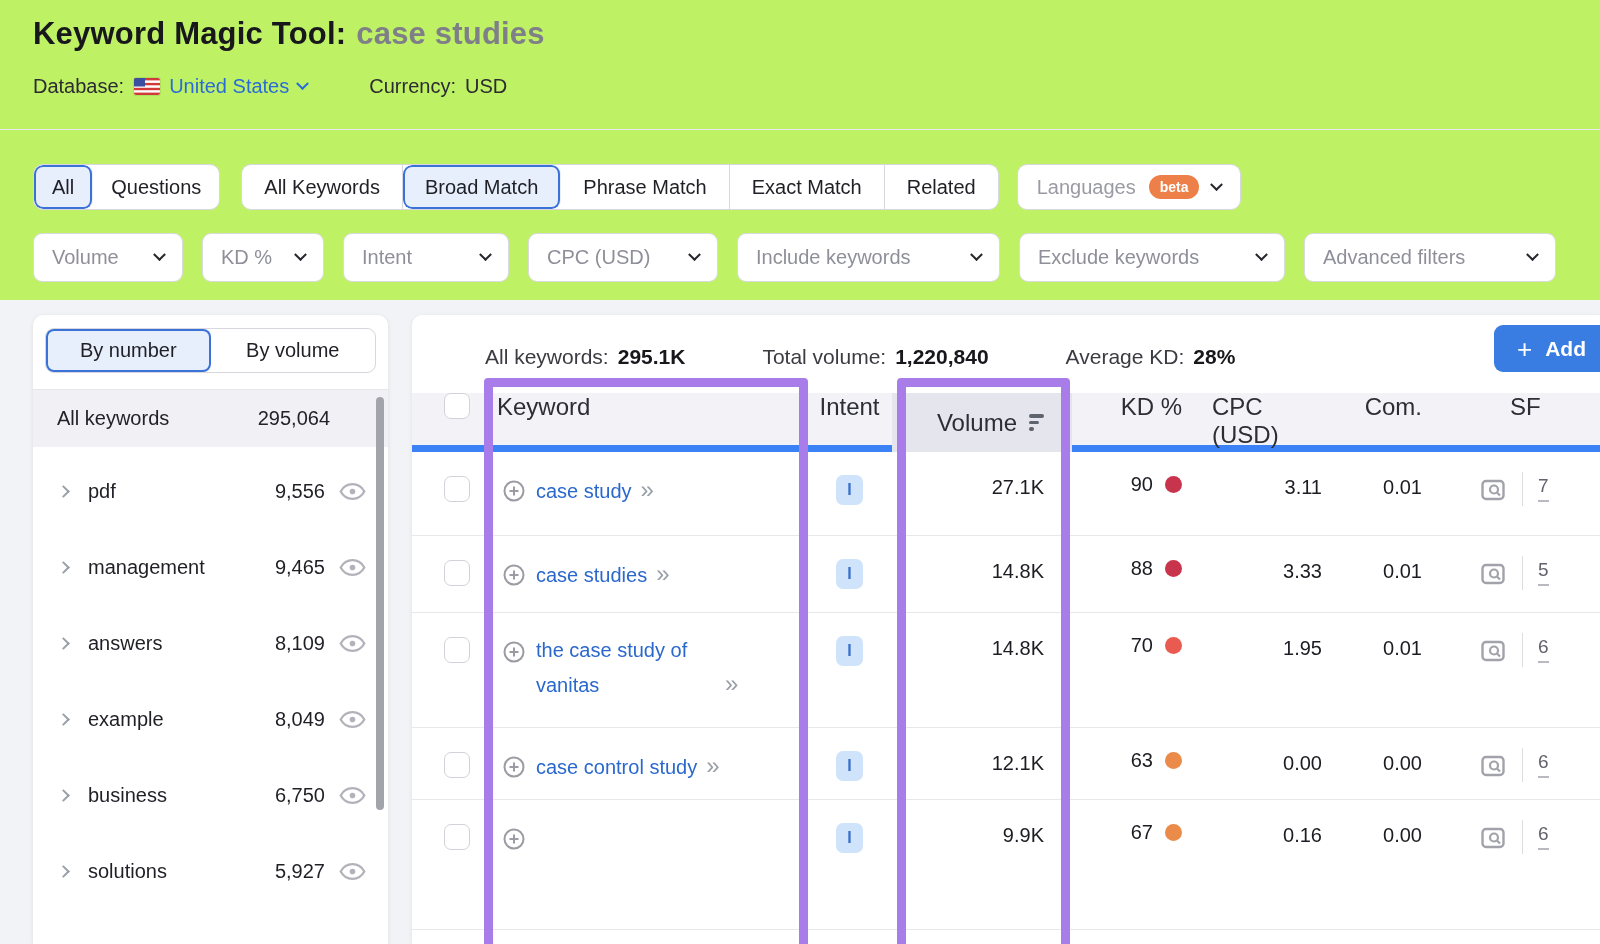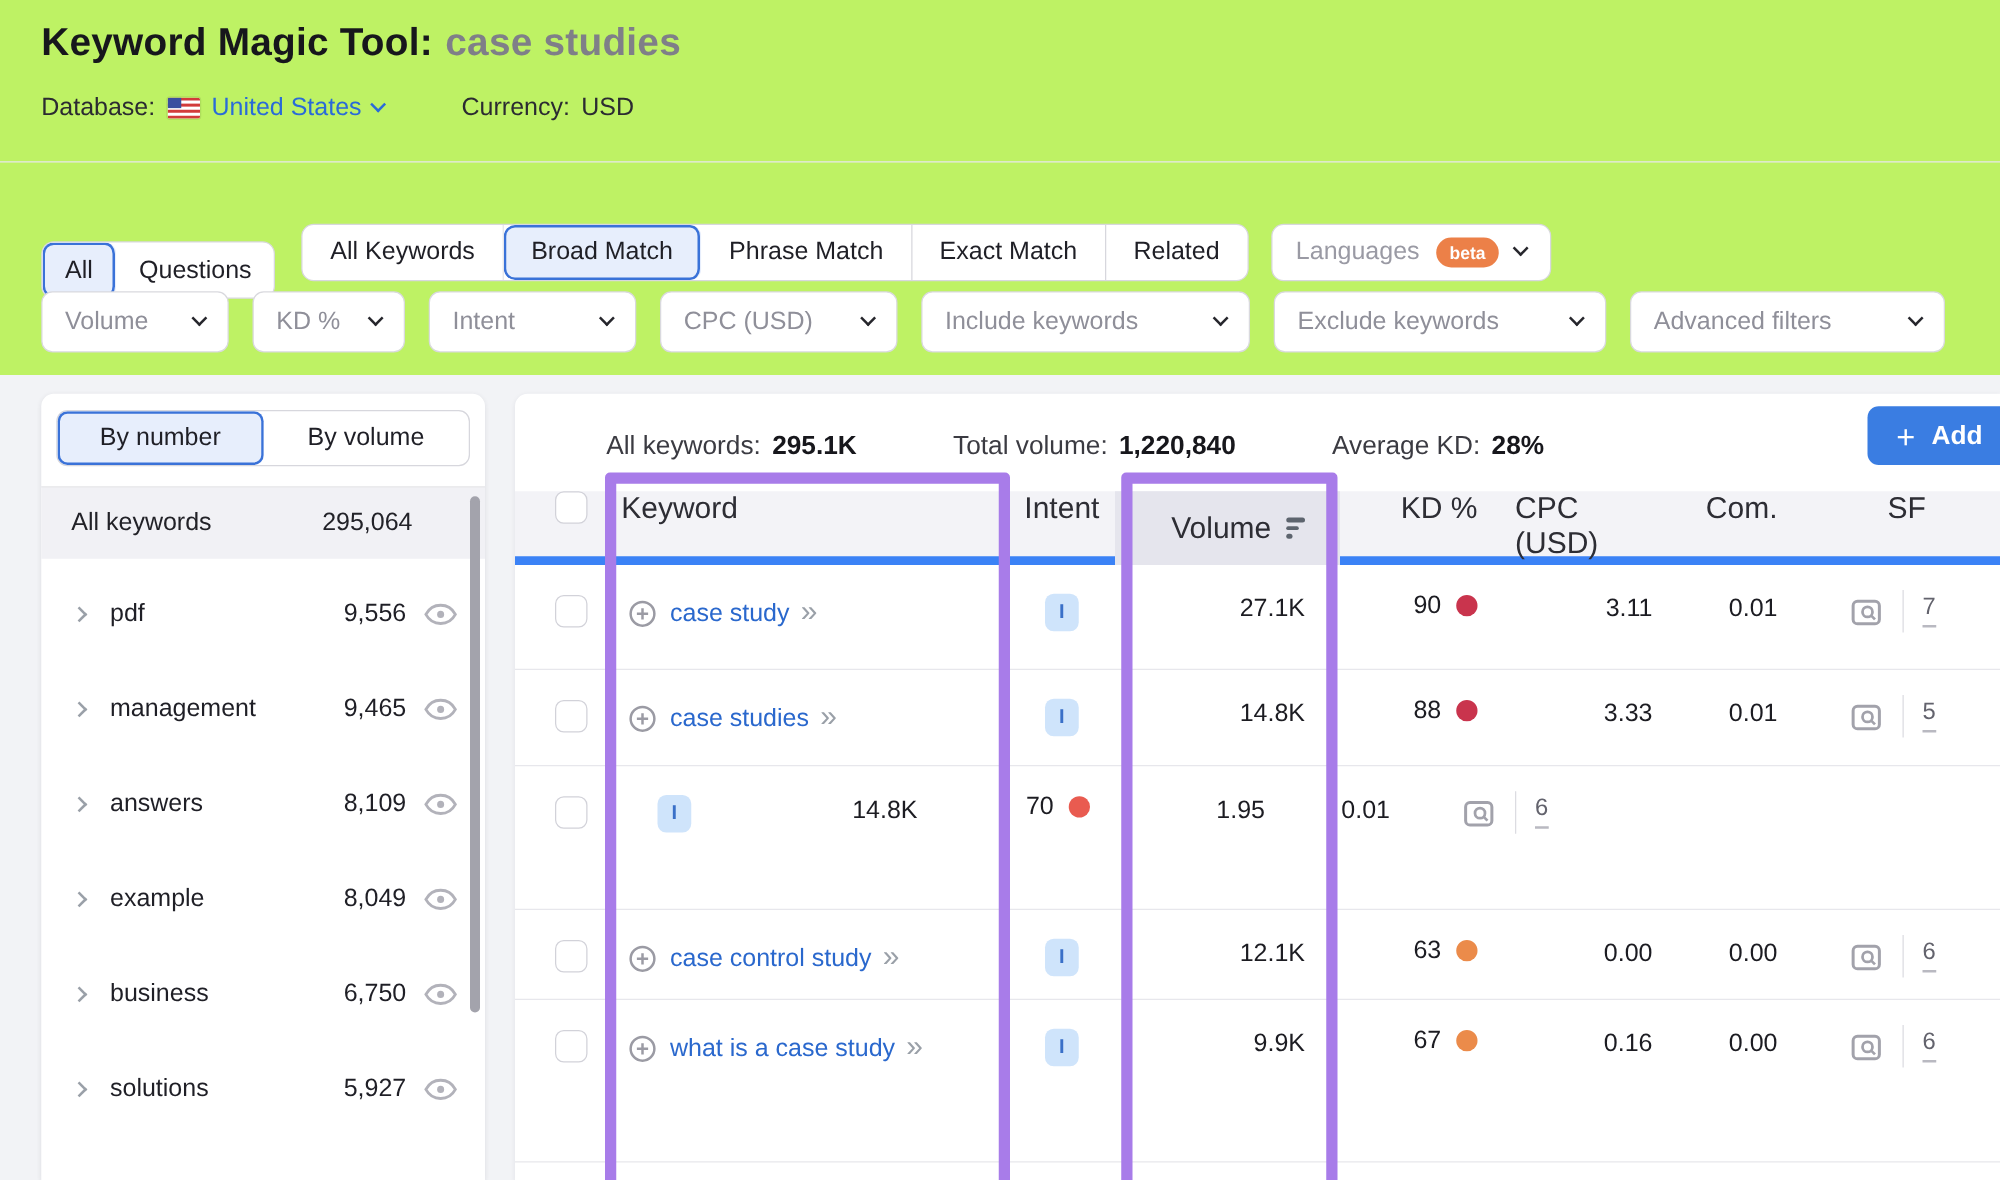--- a/index.html
+++ b/index.html
@@ -23,21 +23,21 @@
   .top-divider { position:absolute; top:129px; left:0; right:0; height:1px; background:#e8e8ec; }
 
   
   .tabs-row { position:absolute; top:164px; left:33px; right:33px; display:flex; align-items:center; }
   .seg-group { display:flex; border:1px solid #d7d7dd; border-radius:10px; background:#fff; height:46px; }
   .seg { padding:0 22px; display:flex; align-items:center; font-size:20px; color:#1f1f26;
          border-right:1px solid #d7d7dd; cursor:pointer; white-space:nowrap; }
   .seg:first-child { border-radius:9px 0 0 9px; }
   .seg:last-child { border-right:none; border-radius:0 9px 9px 0; }
   .seg.selected { background:#e7eefc; box-shadow:inset 0 0 0 2px #3a72d8; border-radius:9px; border-right-color:transparent; }
-  .group-scope { margin-right:21px;margin-top:29px; }
+  .group-scope { margin-right:21px; }
   .group-scope .seg { padding:0 18px; }
   .languages-btn { margin-left:18px; height:46px; display:flex; align-items:center; gap:13px;
                    border:1px solid #d7d7dd; border-radius:10px; background:#fff; padding:0 19px; cursor:pointer; }
   .languages-label { font-size:20px; color:#9a9aa4; }
   .beta-pill { background:#ec8048; color:#fff; font-size:14px; font-weight:700; padding:4px 11px; border-radius:999px; }
 
   
   .filters-row { position:absolute; top:233px; left:33px; display:flex; gap:19px; }
   .filter-btn { height:49px; border:1px solid #d9d9de; border-radius:9px; background:#fff;
                 display:flex; align-items:center; justify-content:space-between;
@@ -435,20 +435,31 @@
           </span>
         <span class="sf-divider"></span>
         <span class="sf-num">5</span>
       </div>
     </div>
 
     <div class="trow h115 kw-w180">
       <div class="c-check">
           <div class="checkbox"></div>
         </div>
+      <div class="c-kw">
+        <span class="kw-cell">
+            <span class="plus-circle">
+              <svg width="24" height="24" viewBox="0 0 24 24">
+                <circle cx="12" cy="12" r="9.5" fill="none" stroke="#9b9ba4" stroke-width="2"></circle>
+                <path d="M12 7.5 V16.5 M7.5 12 H16.5" stroke="#9b9ba4" stroke-width="2"></path>
+              </svg>
+            </span>
+        <span><a class="kw-link">the case study of vanitas</a><span class="kw-more">»</span></span>
+          </span>
+      </div>
       <div class="c-int">
           <span class="intent-badge">I</span>
         </div>
       <div class="c-vol">
           <span class="cell-num">14.8K</span>
         </div>
       <div class="c-kd">
           <span class="cell-num">70</span>
           <span class="kd-dot" style="background-color: rgb(233, 91, 80);"></span>
         </div>
@@ -520,21 +531,20 @@
           <div class="checkbox"></div>
         </div>
       <div class="c-kw">
         <span class="kw-cell">
             <span class="plus-circle">
               <svg width="24" height="24" viewBox="0 0 24 24">
                 <circle cx="12" cy="12" r="9.5" fill="none" stroke="#9b9ba4" stroke-width="2"></circle>
                 <path d="M12 7.5 V16.5 M7.5 12 H16.5" stroke="#9b9ba4" stroke-width="2"></path>
               </svg>
             </span>
-        <span><a class="kw-link">what is a case study</a><span class="kw-more">»</span></span>
           </span>
       </div>
       <div class="c-int">
           <span class="intent-badge">I</span>
         </div>
       <div class="c-vol">
           <span class="cell-num">9.9K</span>
         </div>
       <div class="c-kd">
           <span class="cell-num">67</span>

